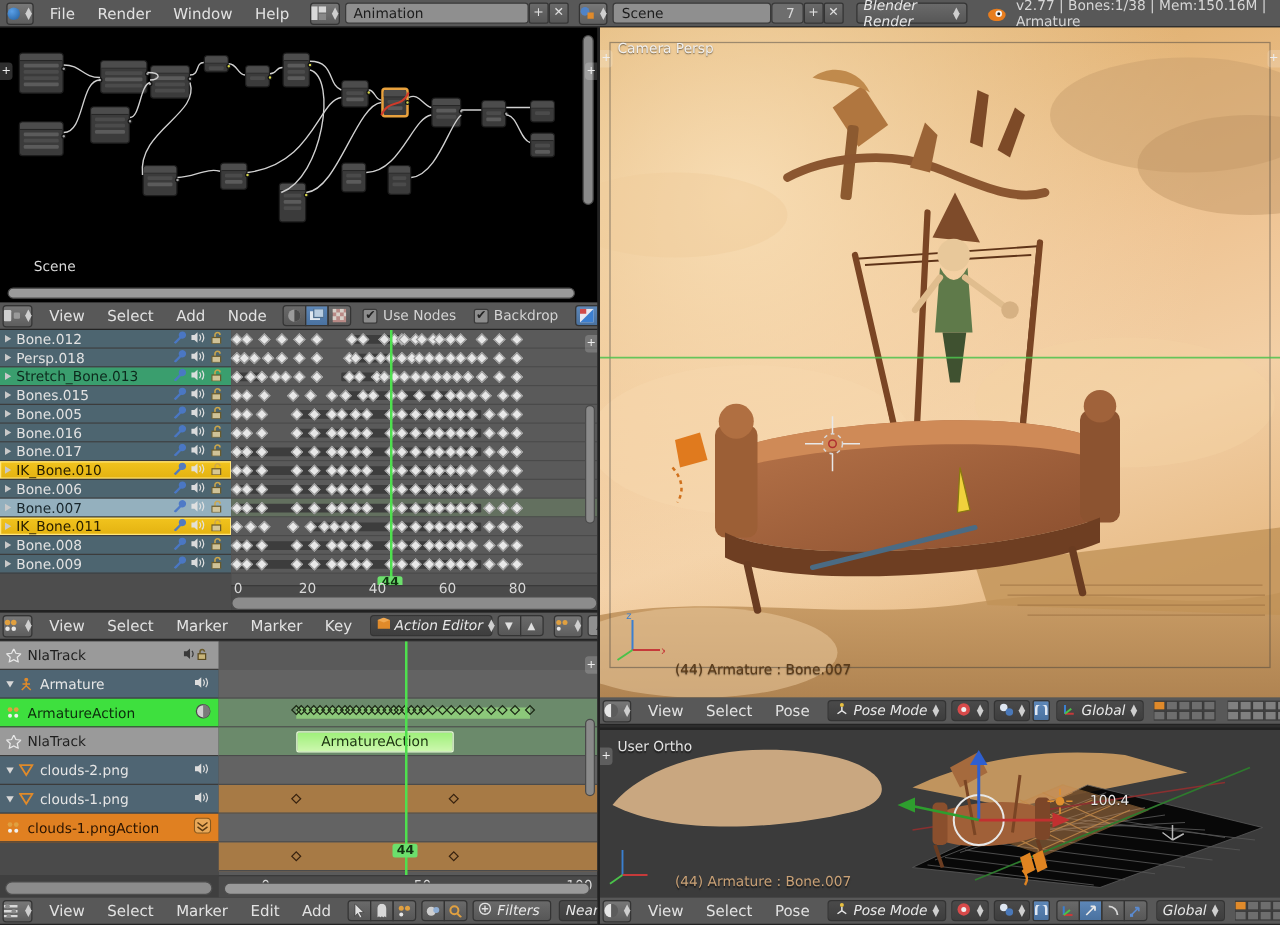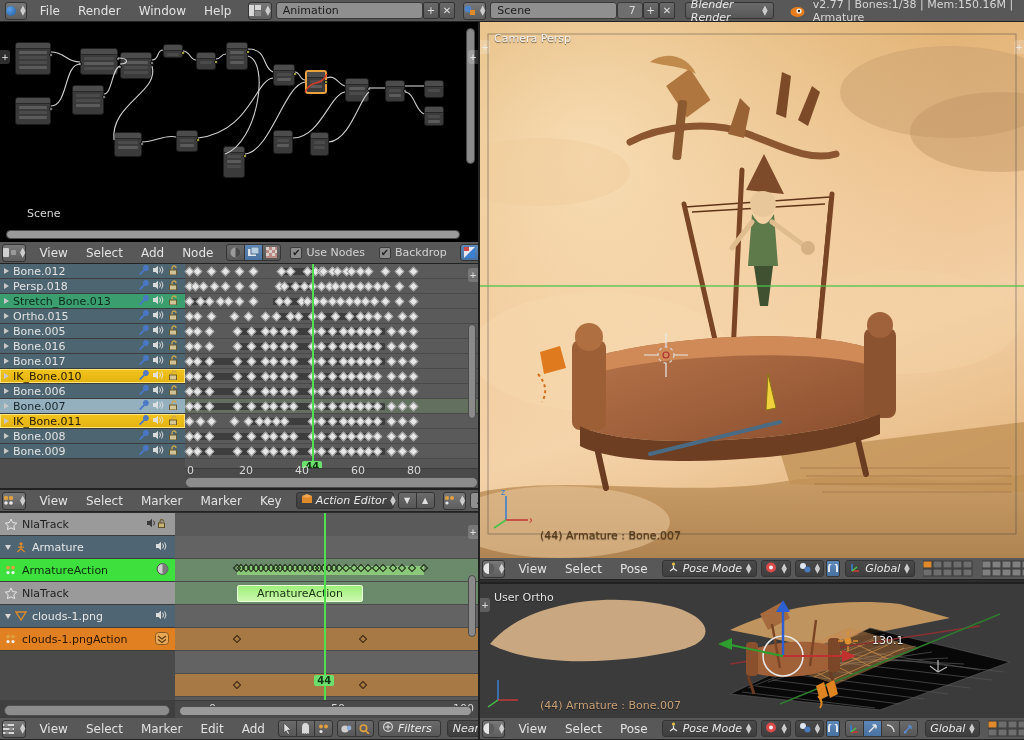--- a/index.html
+++ b/index.html
@@ -477,21 +477,21 @@
                 <path d="M6.6 2.6a4 4 0 0 1 0 4.8M8.6 1.4a6 6 0 0 1 0 7.2" stroke="#e2e2e2" fill="none"></path>
               </svg></span>
             <span><svg width="10" height="10">
                 <path d="M3 5V3a2 2 0 0 1 4 0" fill="none" stroke="#cfa84a" stroke-width="1.3"></path>
                 <rect x="0.5" y="5" width="7" height="5" fill="#d7c89a" stroke="#6a5a2a"></rect>
               </svg></span>
           </span>
         </div>
         <div class="chan">
           <span class="tri"></span>
-          <span class="nm">Ortho.015</span>
+          <span class="nm">Bones.015</span>
           <span class="icos">
             <span><svg width="11" height="10">
                 <path d="M7 0a3 3 0 0 0-2.6 4.5L0 9l1.5 1.2 4.3-4.4A3 3 0 1 0 7 0z" fill="#4a78c8"></path>
               </svg></span>
             <span><svg width="13" height="10">
                 <path d="M0 3h2.5L5 .8v8.4L2.5 7H0z" fill="#e2e2e2"></path>
                 <path d="M6.6 2.6a4 4 0 0 1 0 4.8M8.6 1.4a6 6 0 0 1 0 7.2" stroke="#e2e2e2" fill="none"></path>
               </svg></span>
             <span><svg width="10" height="10">
                 <path d="M3 5V3a2 2 0 0 1 4 0" fill="none" stroke="#cfa84a" stroke-width="1.3"></path>
@@ -1076,20 +1076,33 @@
             </svg></span>
         </div>
         <div class="nlarow track">
           <span style="margin-right: 5px; display: inline-flex;">
             <svg width="12" height="11">
               <path d="M6 0l1.7 3.6 4 .5-2.9 2.7.8 3.9L6 8.8 2.4 10.7l.8-3.9L.3 4.1l4-.5z" fill="none" stroke="#e8e8e8" stroke-width="1"></path>
             </svg>
           </span>
           <span class="nm">NlaTrack</span>
           <span class="rico"></span>
+        </div>
+        <div class="nlarow obj">
+          <span style="width: 0px; height: 0px; border-top: 5px solid rgb(216, 216, 216); border-left: 3.5px solid transparent; border-right: 3.5px solid transparent; margin-right: 4px;"></span>
+          <span style="margin-right: 5px; display: inline-flex;">
+            <svg width="12" height="11">
+              <path d="M1 1h10L6 9z" fill="none" stroke="#e08a2a" stroke-width="1.4"></path>
+            </svg>
+          </span>
+          <span class="nm">clouds-2.png</span>
+          <span class="rico"><svg width="13" height="10">
+              <path d="M0 3h2.5L5 .8v8.4L2.5 7H0z" fill="#dcdcdc"></path>
+              <path d="M6.6 2.6a4 4 0 0 1 0 4.8M8.6 1.4a6 6 0 0 1 0 7.2" stroke="#dcdcdc" fill="none"></path>
+            </svg></span>
         </div>
         <div class="nlarow obj">
           <span style="width: 0px; height: 0px; border-top: 5px solid rgb(216, 216, 216); border-left: 3.5px solid transparent; border-right: 3.5px solid transparent; margin-right: 4px;"></span>
           <span style="margin-right: 5px; display: inline-flex;">
             <svg width="12" height="11">
               <path d="M1 1h10L6 9z" fill="none" stroke="#e08a2a" stroke-width="1.4"></path>
             </svg>
           </span>
           <span class="nm">clouds-1.png</span>
           <span class="rico"><svg width="13" height="10">
@@ -1517,21 +1530,21 @@
         <circle cx="368" cy="57" r="3.4" fill="#e0902e" stroke="none"></circle>
       </g>
 
       <g stroke="#b8b8b8" stroke-width="1.2" fill="none">
         <path d="M458 76 v12 M458 88 l-8 -6 M458 88 l9 -5"></path>
       </g>
     </svg>
 
     <div class="ovl dk" style="left:14px;top:7px;">User Ortho</div>
     <div class="ovl dk" style="left:60px;bottom:6px;color:#c9a176;">(44) Armature : Bone.007</div>
-    <div class="ovl dk" style="left:392px;top:50px;font-size:11px;color:#e8e8e8;">130.1</div>
+    <div class="ovl dk" style="left:392px;top:50px;font-size:11px;color:#e8e8e8;">100.4</div>
 
     <svg class="axisgiz" style="left:6px;bottom:8px;width:36px;height:40px;">
       <g stroke-width="1.5" fill="none">
         <path d="M12 30 V10" stroke="#3a7fd0"></path>
         <path d="M12 30 H32" stroke="#c63a3a"></path>
         <path d="M12 30 L2 37" stroke="#4ac24a"></path>
       </g>
     </svg>
     <div class="plus-tab" style="left:0;top:14px;">+</div>
   </div>

